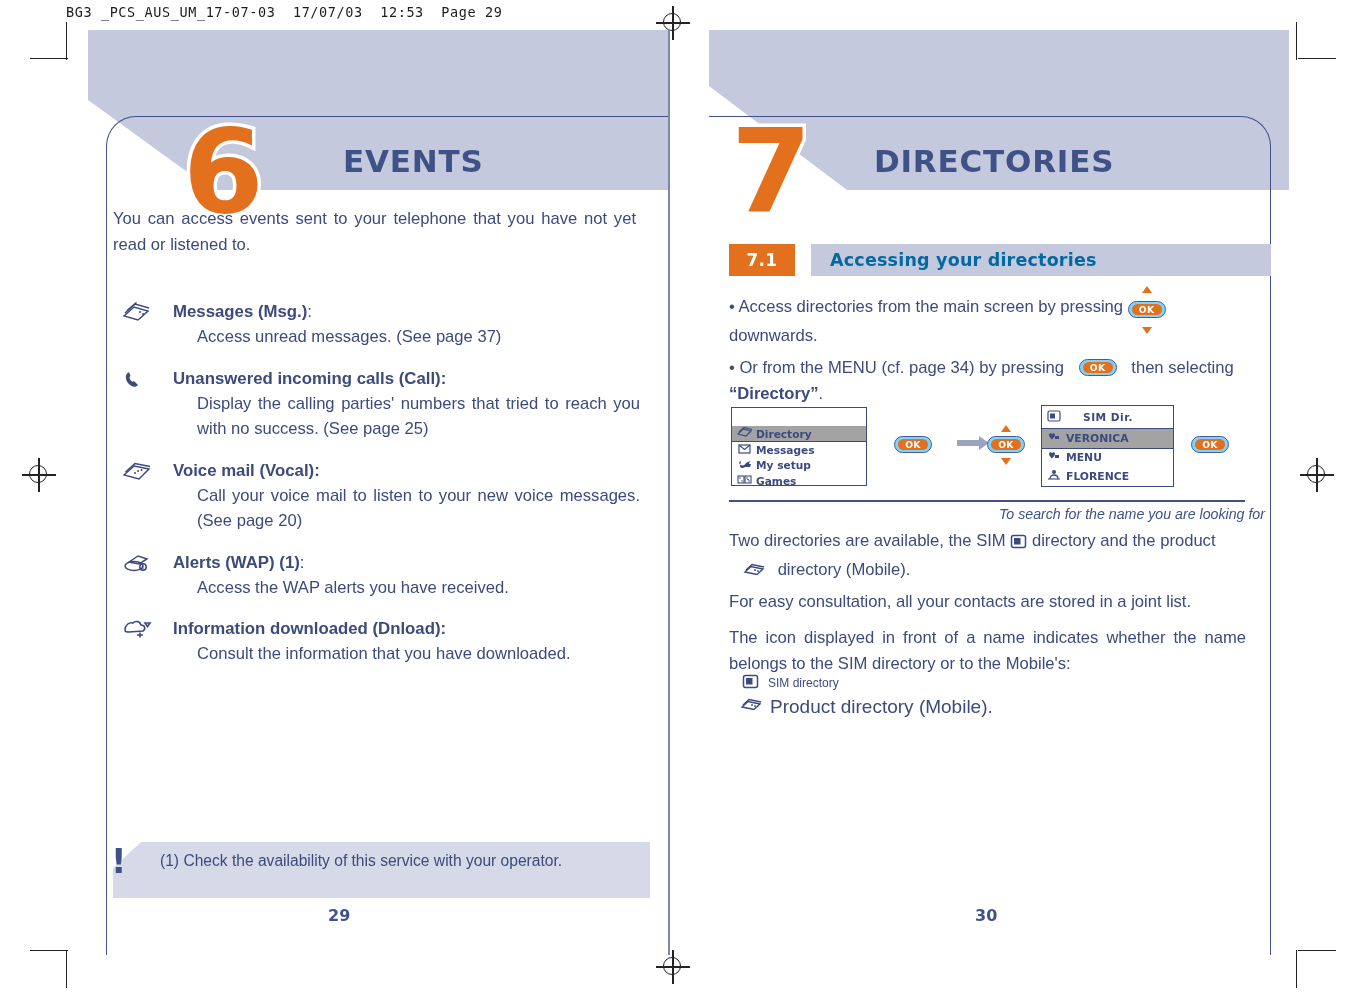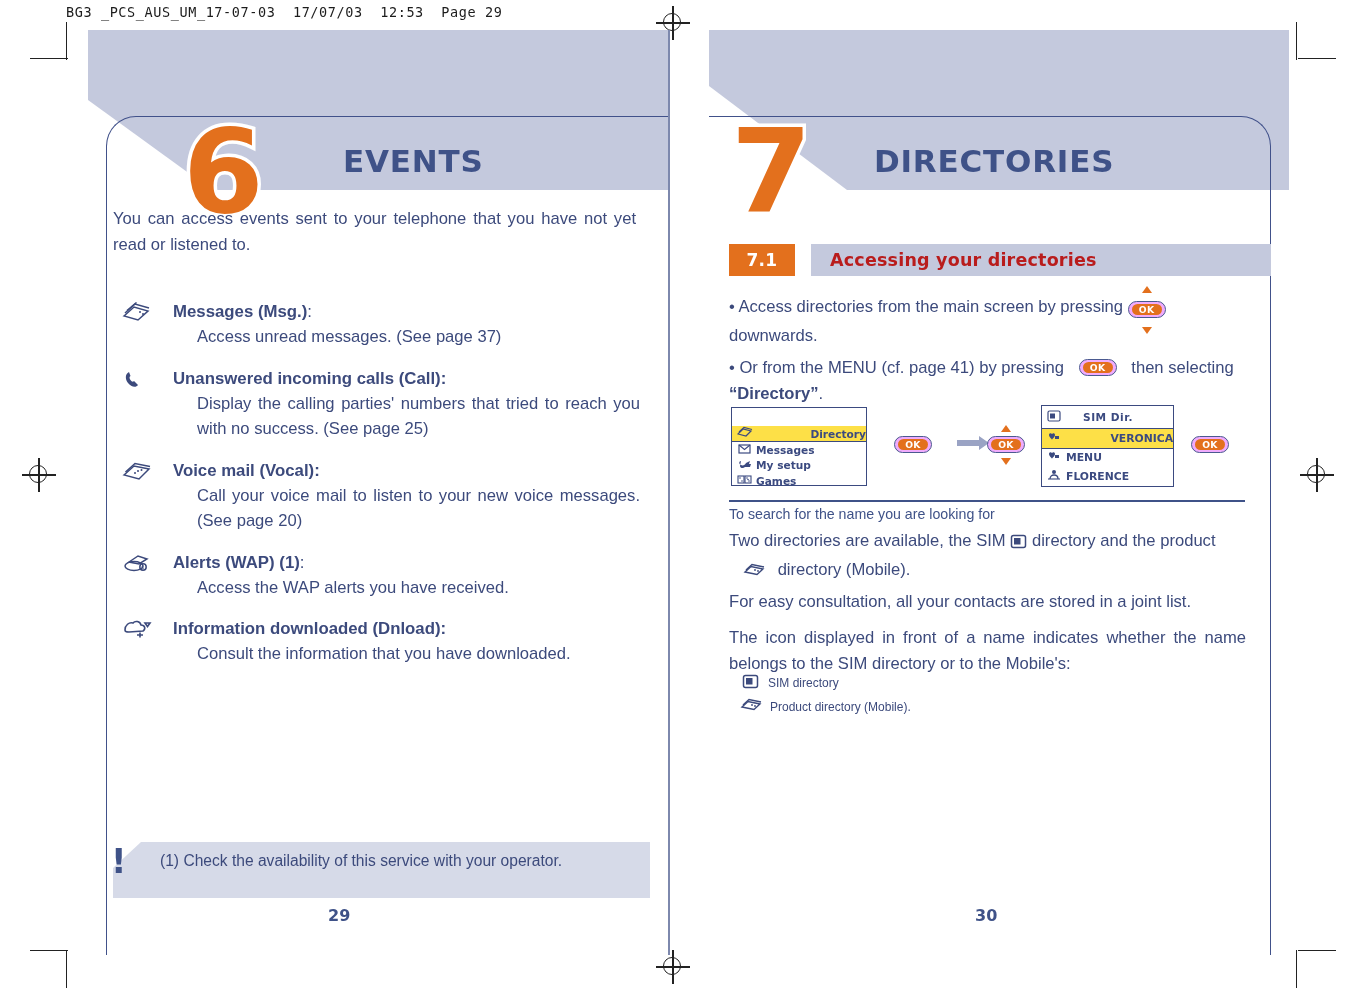--- a/index.html
+++ b/index.html
@@ -91,25 +91,25 @@
   .fntext{position:absolute;left:72px;top:820px;width:455px;font-size:15.6px;
     line-height:22px;text-align:justify;color:#3c4a7c;}
 
   
   .sec{position:absolute;left:20px;top:214px;width:542px;height:32px;}
   .sec .num{position:absolute;left:0;top:0;width:66px;height:32px;background:#e3701d;
     color:#fff;font-family:"DejaVu Sans",sans-serif;font-weight:bold;font-size:17px;
     display:flex;align-items:center;justify-content:center;letter-spacing:.3px;}
   .sec .band{position:absolute;left:82px;top:0;right:0;height:32px;background:#c4c9dd;}
   .sec .band span{position:absolute;left:19px;top:6px;font-family:"DejaVu Sans",sans-serif;
-    font-weight:bold;font-size:17.5px;color:#b91c1c;letter-spacing:.2px;}
+    font-weight:bold;font-size:17.5px;color:#0369a1;letter-spacing:.2px;}
 
   
   .okkey{display:inline-block;position:relative;width:38px;height:17px;
-    border:1.4px solid #4a5a90;border-radius:9px;background:#f0abfc;vertical-align:-3px;
+    border:1.4px solid #4a5a90;border-radius:9px;background:#7dd3fc;vertical-align:-3px;
     box-sizing:border-box;}
   .okkey i{position:absolute;left:3px;top:2px;right:3px;bottom:2px;
     background:#e3701d;border-radius:7px;
     font-style:normal;font-family:"DejaVu Sans",sans-serif;font-weight:bold;
     font-size:9.2px;color:#fff;display:flex;align-items:center;justify-content:center;
     letter-spacing:.4px;}
   .okwrap{display:inline-block;position:relative;vertical-align:-3px;}
   .okwrap .ar{position:absolute;left:50%;margin-left:-5px;width:0;height:0;
     border-left:5px solid transparent;border-right:5px solid transparent;}
   .okwrap .up{top:-11px;border-bottom:7px solid #e3701d;}
@@ -118,38 +118,38 @@
   
   .diagram{position:absolute;left:20px;top:372px;width:542px;height:100px;}
   .scr{position:absolute;border:1.6px solid #3b4a80;background:#fff;box-sizing:border-box;}
   .scr1{left:2px;top:5px;width:136px;height:79px;}
   .scr2{left:312px;top:3px;width:133px;height:82px;}
   .scr .topbar{position:absolute;left:0;top:0;right:0;height:18px;border-bottom:1.6px solid #3b4a80;}
   .scr1 .rows{position:absolute;left:0;top:18px;right:0;}
   .srow{position:relative;height:15.3px;display:flex;align-items:center;
     font-family:"DejaVu Sans",sans-serif;font-weight:bold;font-size:10.6px;color:#3b4a80;
     padding-left:5px;}
-  .srow.hl{background:#fde047;border-bottom:1.6px solid #3b4a80;justify-content:space-between;}
+  .srow.hl{background:#a3a3a3;border-bottom:1.6px solid #3b4a80;}
   .srow .gi{display:inline-block;width:16px;margin-right:3px;}
   .scr2 .hdr{position:absolute;left:0;top:0;right:0;height:22px;
     display:flex;align-items:center;border-bottom:1.6px solid #3b4a80;}
   .scr2 .hdr .t{font-family:"DejaVu Sans",sans-serif;font-weight:bold;font-size:10.6px;
     color:#3b4a80;margin-left:22px;letter-spacing:.5px;}
   .scr2 .rows{position:absolute;left:0;top:22px;right:0;}
   .scr2 .srow{height:18.5px;font-size:10.8px;}
   .scr2 .srow.hl{border:1.6px solid #3b4a80;border-left:none;border-right:none;}
 
   .arrowR{position:absolute;left:228px;top:33px;width:34px;height:16px;color:#9aa3c4;}
   .midok{position:absolute;left:165px;top:34px;}
   .leftok{position:absolute;left:258px;top:34px;}
   .rightok{position:absolute;left:462px;top:34px;}
 
   .rule{position:absolute;left:20px;top:470px;width:516px;height:2.4px;background:#3f5288;}
-  .cap{position:absolute;left:20px;top:476px;width:536px;text-align:left;
-    font-size:14.2px;color:#3f5288;}
+  .cap{position:absolute;left:20px;top:476px;width:536px;text-align:right;
+    font-size:14.2px;color:#3f5288;font-style:italic;}
 
   
   .gico{display:inline-block;vertical-align:-3px;}
   .pageno{position:absolute;bottom:30px;font-family:"DejaVu Sans",sans-serif;
     font-weight:bold;font-size:16px;color:#3f5288;}
   .gutter{position:absolute;top:30px;width:1.6px;height:925px;background:#7d88ad;}
 </style>
 </head>
 <body>
 
@@ -307,21 +307,21 @@
       <span>• Access  directories  from  the  main  screen  by  pressing</span>
       <span class="okwrap">
         <span class="ar up"></span>
         <span class="okkey"><i>OK</i></span>
         <span class="ar dn"></span>
       </span>
       <div style="text-align:left;">downwards.</div>
     </div>
 
     <div class="body" style="left:20px;top:325px;width:517px;">
-      <span>• Or from the MENU (cf. page 41) by pressing</span>
+      <span>• Or from the MENU (cf. page 34) by pressing</span>
       <span class="okkey" style="margin:0 10px;"><i>OK</i></span>
       <span>then selecting</span>
       <div style="text-align:left;">
         <b>“Directory”</b><span>.</span>
       </div>
     </div>
 
     <div class="diagram">
 
       <div class="scr scr1">
@@ -486,20 +486,20 @@
             <g fill="none" stroke="#3c4a7c" stroke-width="1.4">
               <path d="M2 9 L8 3.5 L20 6 L14 11.5 Z"></path>
                 <path d="M3 7 L9 1.5 L21 4"></path>
             </g>
             <g fill="#3c4a7c">
                 <circle cx="12" cy="7" r=".9"></circle>
                 <circle cx="15" cy="8" r=".9"></circle>
               </g>
           </svg>
         </span>
-        <span style="font-size:12px;">Product directory (Mobile).</span>
+        <span style="font-size:19px;">Product directory (Mobile).</span>
       </div>
     </div>
 
     <div class="pageno" style="left:266px;">30</div>
   </div>
 
 </div>
 
 </body></html>

